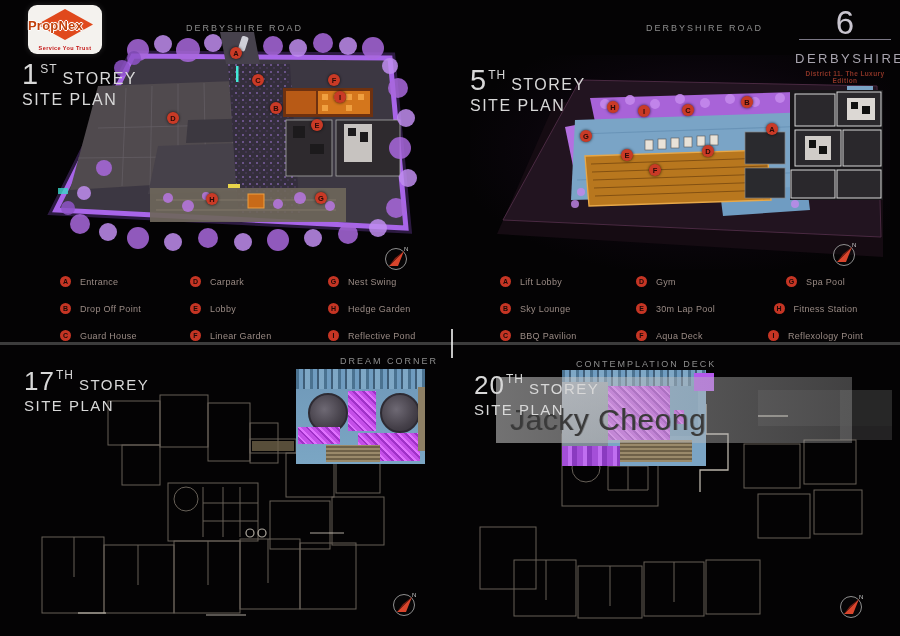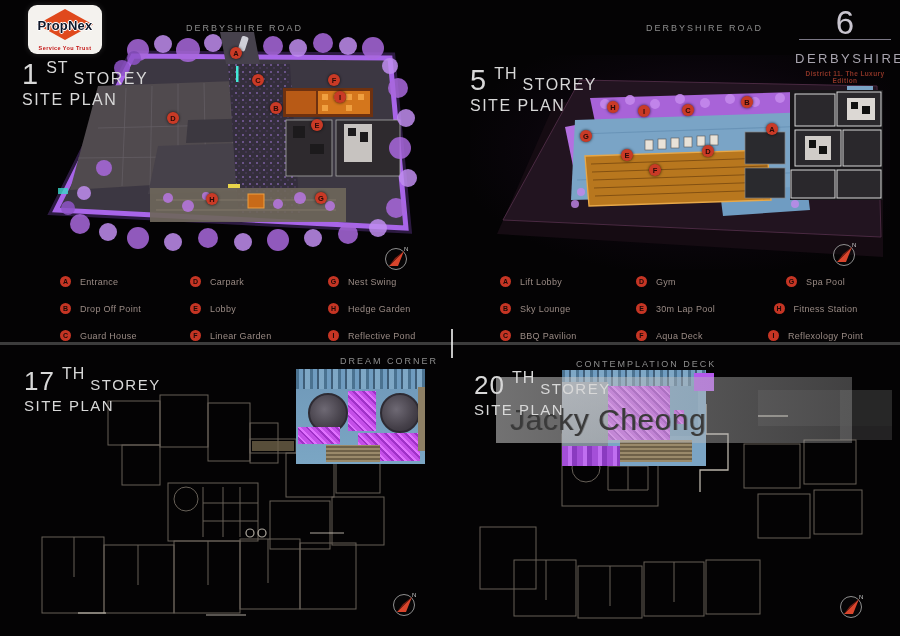--- a/index.html
+++ b/index.html
@@ -5,38 +5,38 @@
   html,body{margin:0;padding:0;background:#000;}
   .canvas{position:relative;width:900px;height:636px;background:#040304;overflow:hidden;
           font-family:"Liberation Sans",sans-serif;}
   .abs{position:absolute;}
 
   
   .logo-card{left:28px;top:5px;width:74px;height:49px;background:#f4f2ee;border-radius:9px;
              box-shadow:0 0 6px rgba(255,255,255,.15);z-index:8;}
   .logo-diamond{position:absolute;left:9px;top:4px;width:56px;height:31px;background:#e0491c;
                 clip-path:polygon(50% 0,100% 50%,50% 100%,0 50%);}
-  .logo-brand{position:absolute;left:0;top:13px;width:100%;text-align:center;font-size:13px;
-              font-weight:bold;color:#0f172a;letter-spacing:.2px;
+  .logo-brand{position:absolute;left:0;top:13px;width:100%;font-size:13px;
+              font-weight:bold;color:#c2410c;letter-spacing:.2px;
               text-shadow:0 0 2px #fff,1px 0 #fff,-1px 0 #fff,0 1px #fff,0 -1px #fff;}
   .logo-tag{position:absolute;left:0;bottom:3px;width:100%;text-align:center;font-size:5.5px;
             font-weight:bold;color:#c41414;letter-spacing:.4px;}
 
   
   .brand-hdr{left:795px;top:6px;width:100px;text-align:center;z-index:8;color:#a6a2ac;}
   .brand-num{font-size:33px;font-weight:300;color:#c9c5cf;line-height:34px;position:relative;z-index:2;}
   .brand-rule{position:absolute;left:4px;right:4px;top:33px;height:1px;background:#7c7886;}
   .brand-name{font-size:13px;letter-spacing:2.5px;margin-top:11px;color:#a8a4ae;}
   .brand-sub{font-size:6.5px;margin-top:4px;color:#8a3426;font-weight:bold;letter-spacing:.4px;}
 
   
   .storey-hdr{color:#d8d8d8;z-index:7;}
   .storey-hdr .l1{display:flex;align-items:baseline;}
   .storey-hdr .num{font-size:29px;font-weight:400;letter-spacing:1px;}
-  .storey-hdr .sup{font-size:16px;position:relative;top:-11px;margin:0 5px 0 7px;letter-spacing:1px;}
+  .storey-hdr .sup{font-size:12px;position:relative;top:-11px;margin:0 5px 0 1px;letter-spacing:1px;}
   .storey-hdr .word{font-size:16px;letter-spacing:1.5px;}
   .storey-hdr .l2{font-size:16px;letter-spacing:1.5px;margin-top:0px;}
   .storey-hdr.small .num{font-size:26px;}
   .storey-hdr.small .word{font-size:15px;}
   .storey-hdr.small .l2{font-size:15px;}
 
   .map-label{font-size:9px;color:#8e8e8e;letter-spacing:2px;z-index:6;white-space:nowrap;}
 
   
   .lg-col{display:flex;flex-direction:column;gap:16px;z-index:6;}

